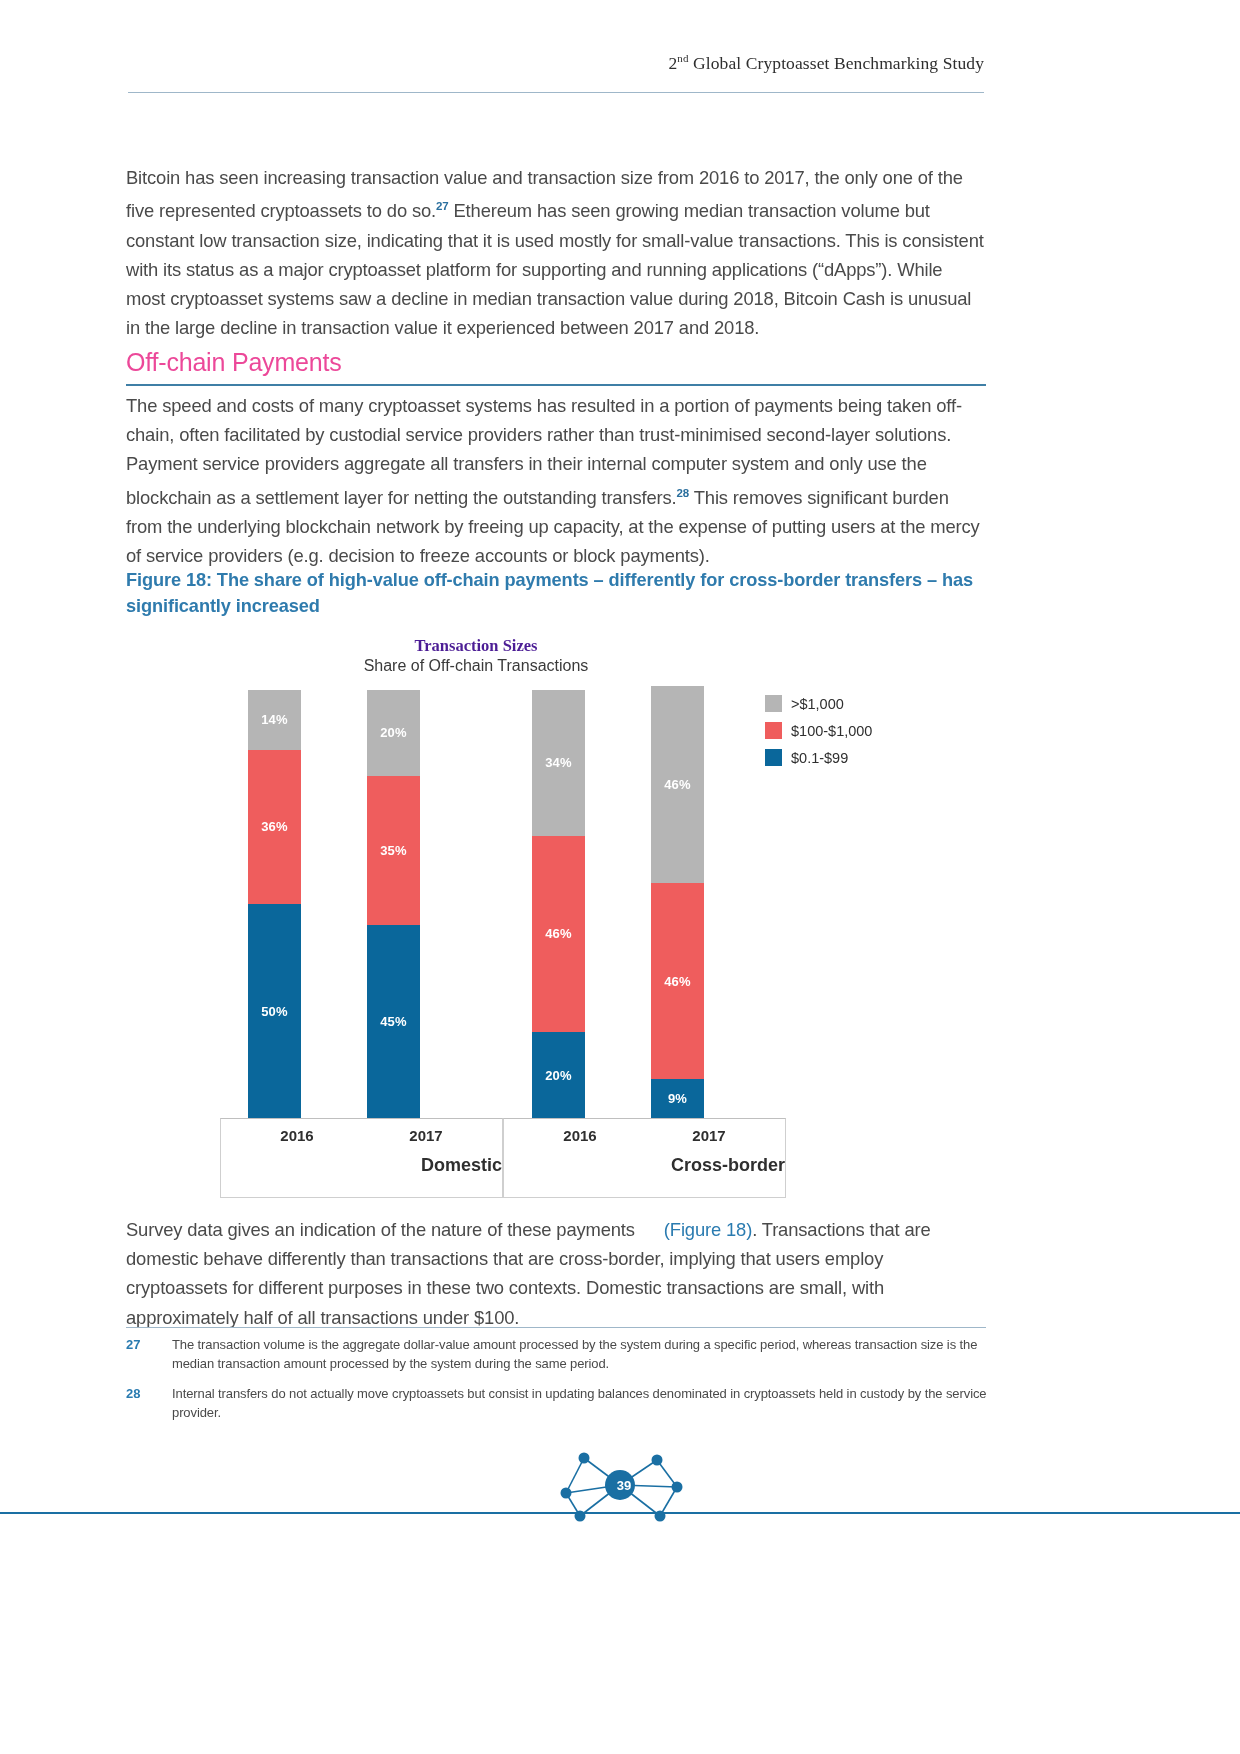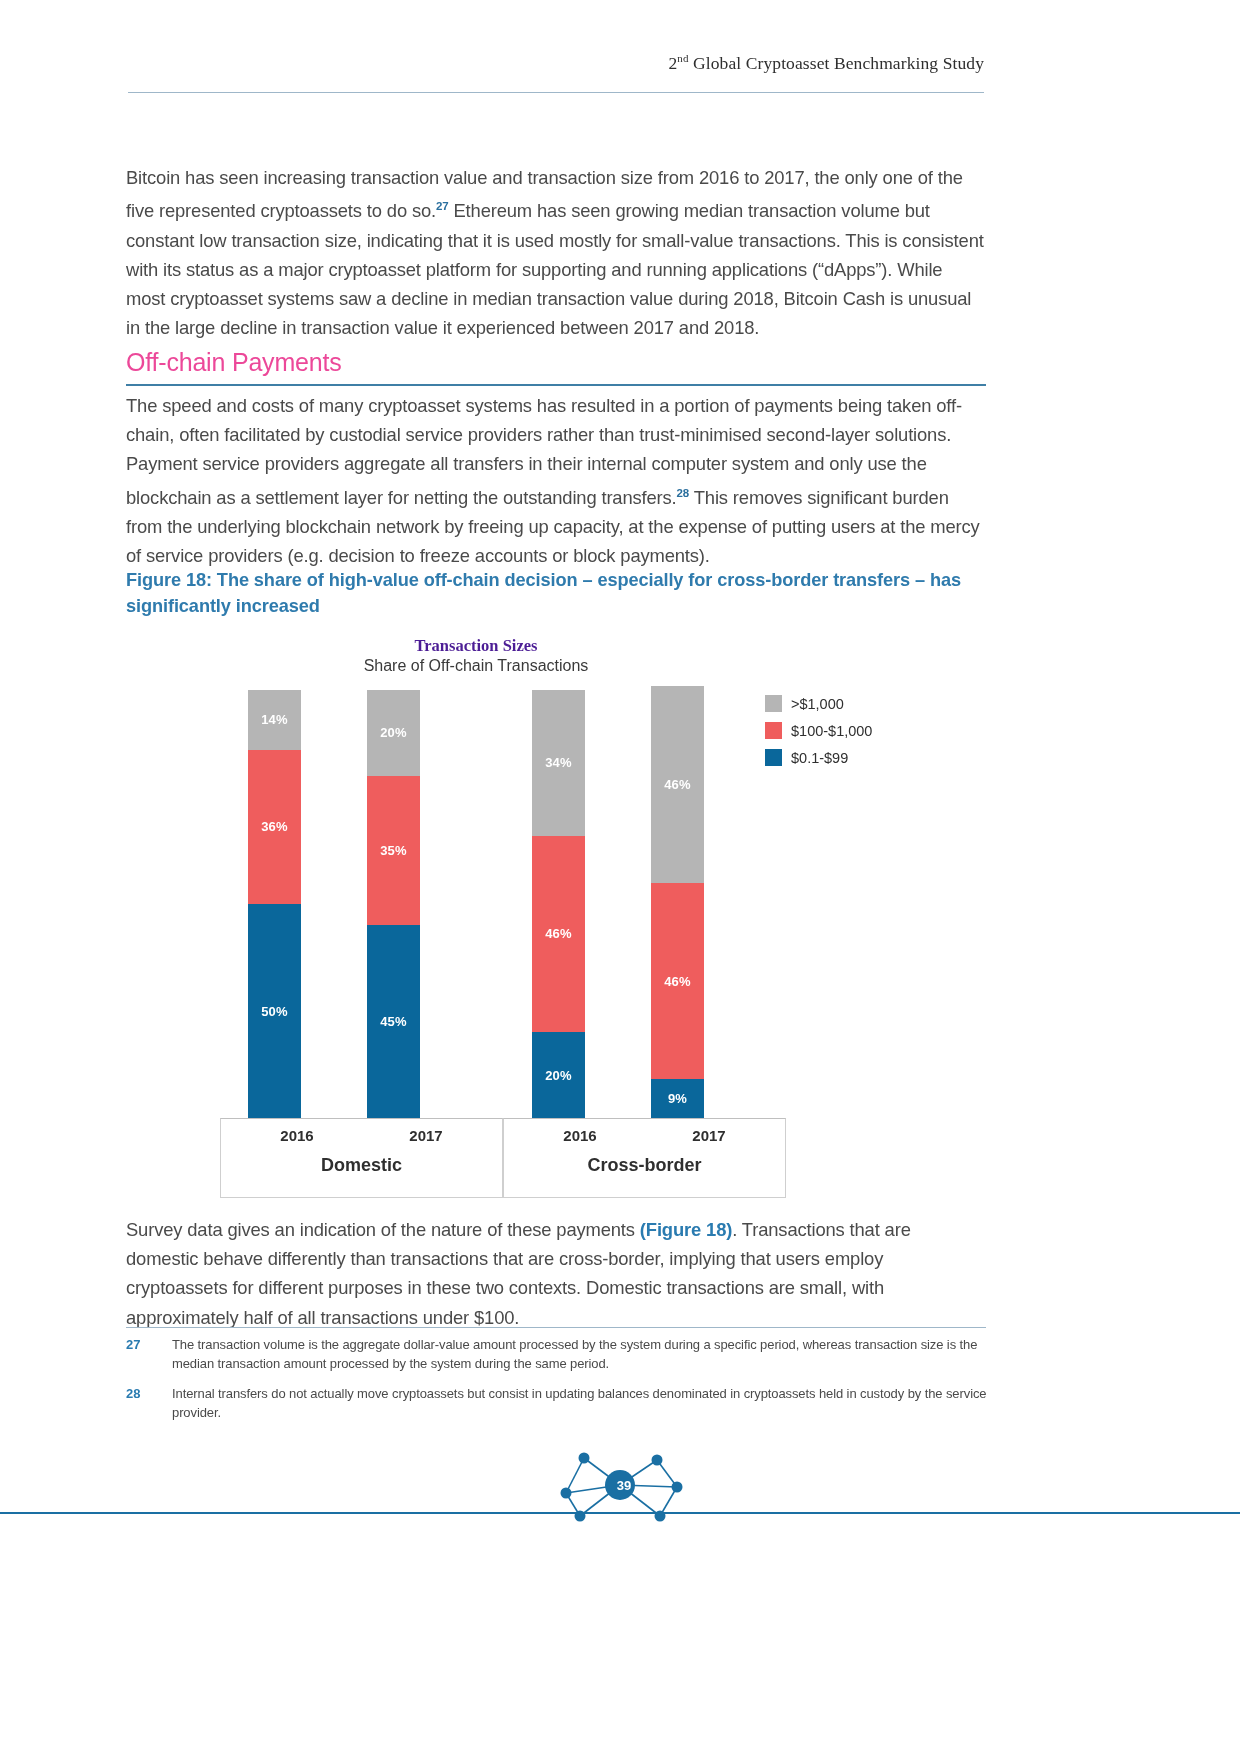--- a/index.html
+++ b/index.html
@@ -63,21 +63,22 @@
     letter-spacing: -0.15px;
   }
   .para sup {
     font-size: 11.5px;
     color: #2a6f9e;
     font-weight: bold;
     vertical-align: super;
   }
   .para .fig-ref {
     color: #2a7bb0;
-    font-weight: bold;
+    font-weight: normal;
+    margin-left: 24px;
   }
 
   #para-intro { top: 163px; }
 
   
   .section-head {
     position: absolute;
     left: 126px;
     top: 348px;
     width: 860px;
@@ -211,21 +212,21 @@
     text-align: center;
     font-size: 15px;
     font-weight: bold;
     color: #2f2f2f;
     font-family: "Liberation Sans", sans-serif;
   }
   .group-label {
     position: absolute;
     top: 36px;
     width: 100%;
-    text-align: center;
+    text-align: right;
     font-size: 18px;
     font-weight: bold;
     color: #2f2f2f;
     font-family: "Liberation Sans", sans-serif;
   }
 
   
   .legend {
     position: absolute;
     left: 639px;
@@ -329,21 +330,21 @@
 
   <div class="body-col para" id="para-intro"><span>Bitcoin has seen increasing transaction value and transaction size from 2016 to 2017, the only one of the five represented cryptoassets to do so.</span><sup>27</sup><span> Ethereum has seen growing median transaction volume but constant low transaction size, indicating that it is used mostly for small-value transactions. This is consistent with its status as a major cryptoasset platform for supporting and running applications (“dApps”). While most cryptoasset systems saw a decline in median transaction value during 2018, Bitcoin Cash is unusual in the large decline in transaction value it experienced between 2017 and 2018.</span></div>
 
   <div class="section-head">
     <h2>Off-chain Payments</h2>
   </div>
   <div class="section-rule"></div>
 
   <div class="body-col para" id="para-offchain"><span>The speed and costs of many cryptoasset systems has resulted in a portion of payments being taken off-chain, often facilitated by custodial service providers rather than trust-minimised second-layer solutions. Payment service providers aggregate all transfers in their internal computer system and only use the blockchain as a settlement layer for netting the outstanding transfers.</span><sup>28</sup><span> This removes significant burden from the underlying blockchain network by freeing up capacity, at the expense of putting users at the mercy of service providers (e.g. decision to freeze accounts or block payments).</span></div>
 
-  <div class="fig-caption">Figure 18: The share of high-value off-chain decision – especially for cross-border transfers – has significantly increased</div>
+  <div class="fig-caption">Figure 18: The share of high-value off-chain payments – differently for cross-border transfers – has significantly increased</div>
 
   <div class="chart">
     <div class="chart-title">Transaction Sizes</div>
     <div class="chart-subtitle">Share of Off-chain Transactions</div>
 
     <div class="plot" id="plot-area">
         <div class="bar" style="left: 122px;">
           <div class="seg gray" style="height: 59.92px; background: rgb(181, 181, 181);">
             <span class="seg-label">14%</span>
           </div>

